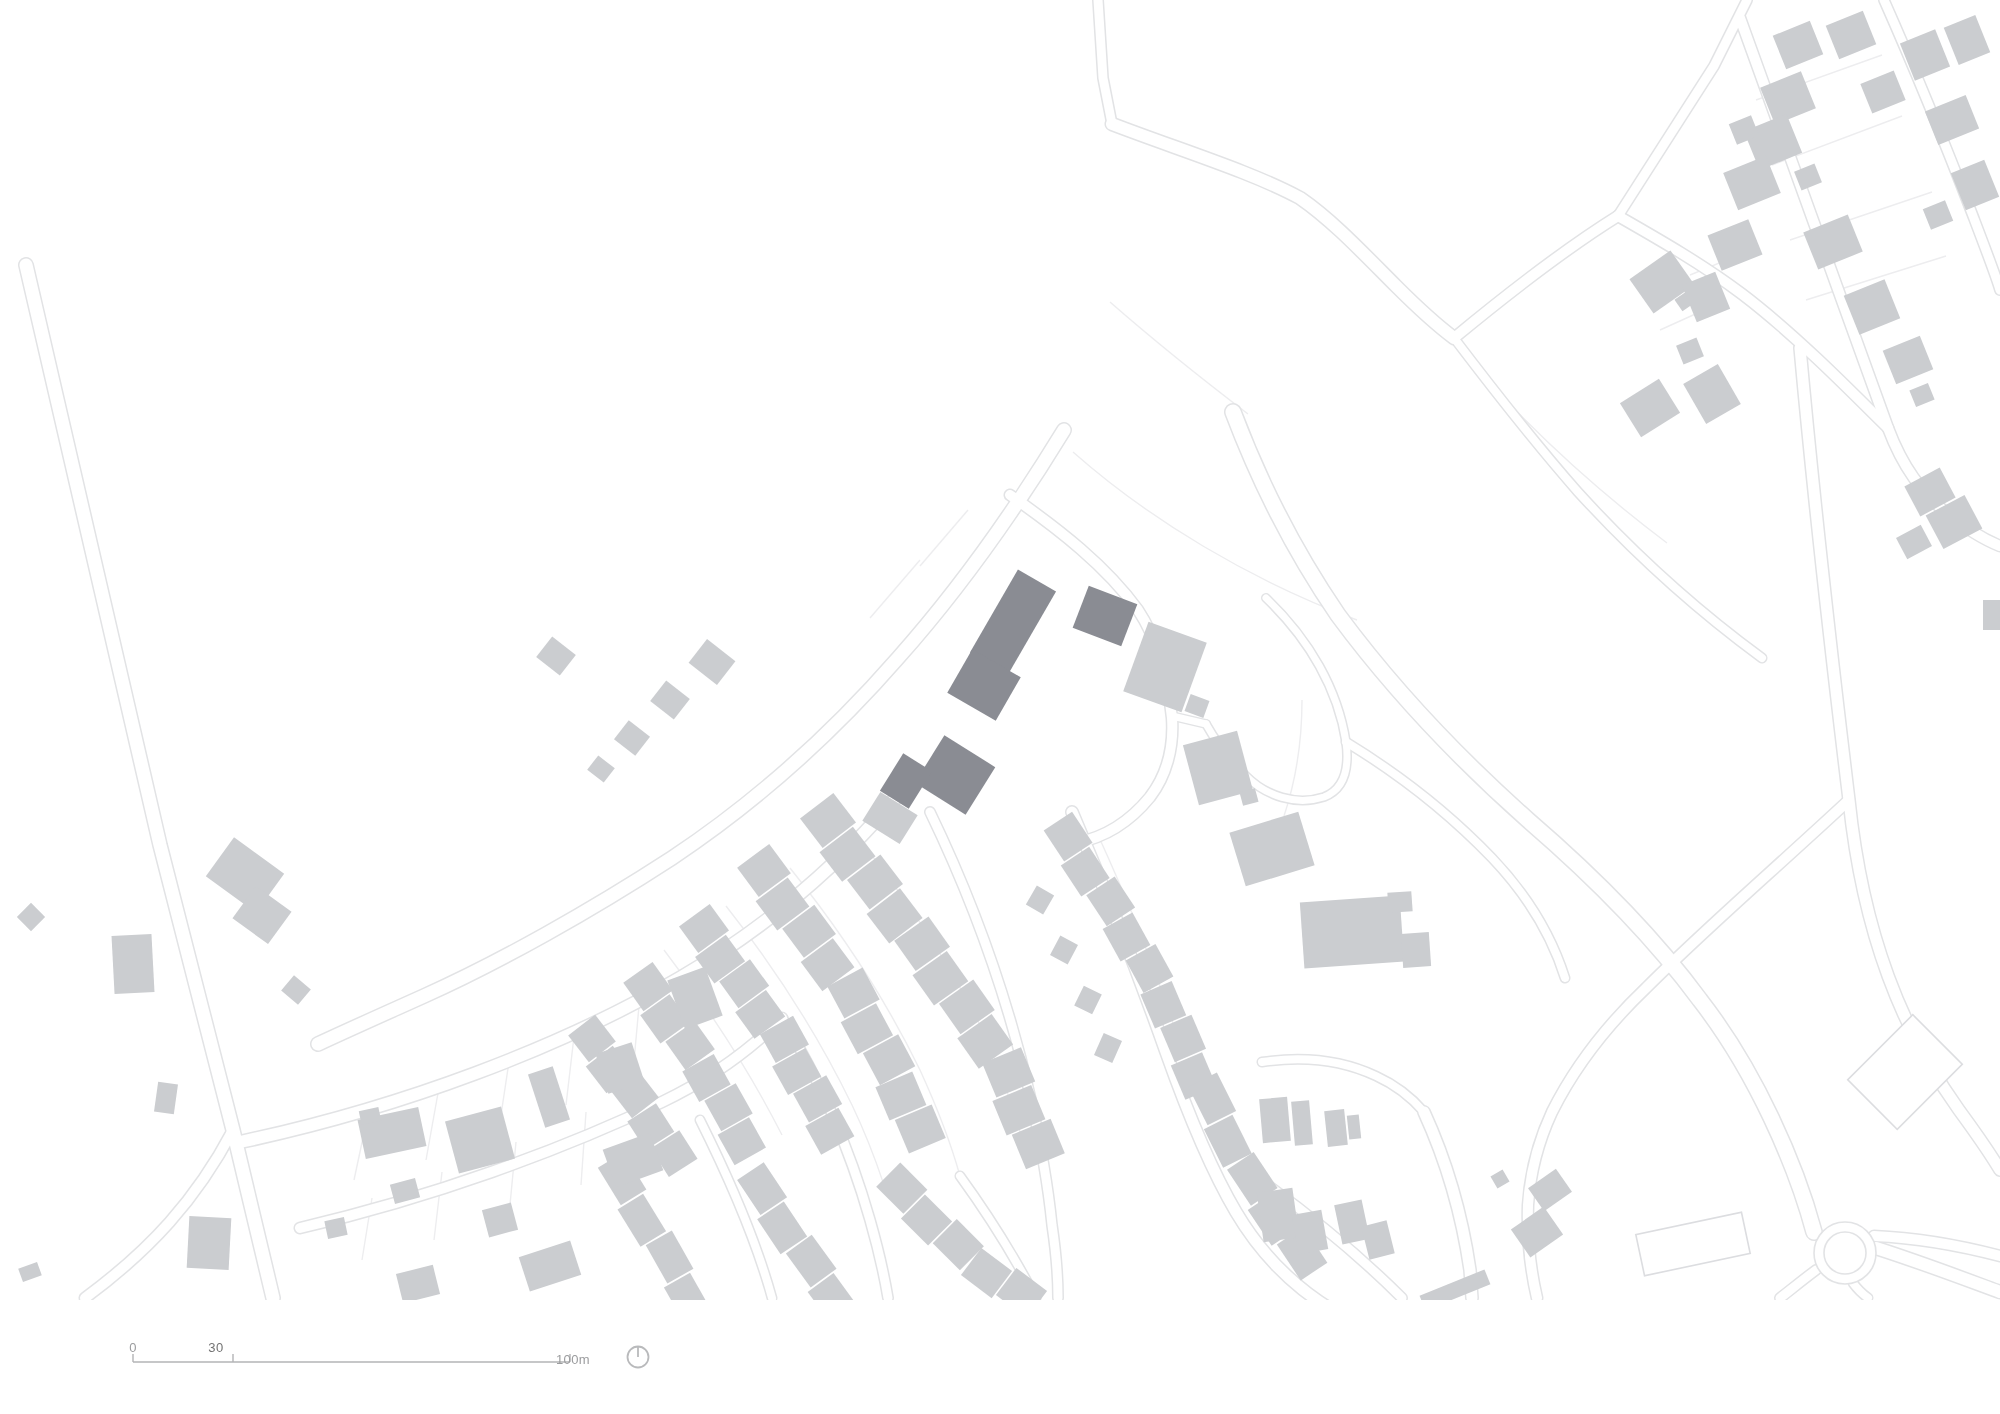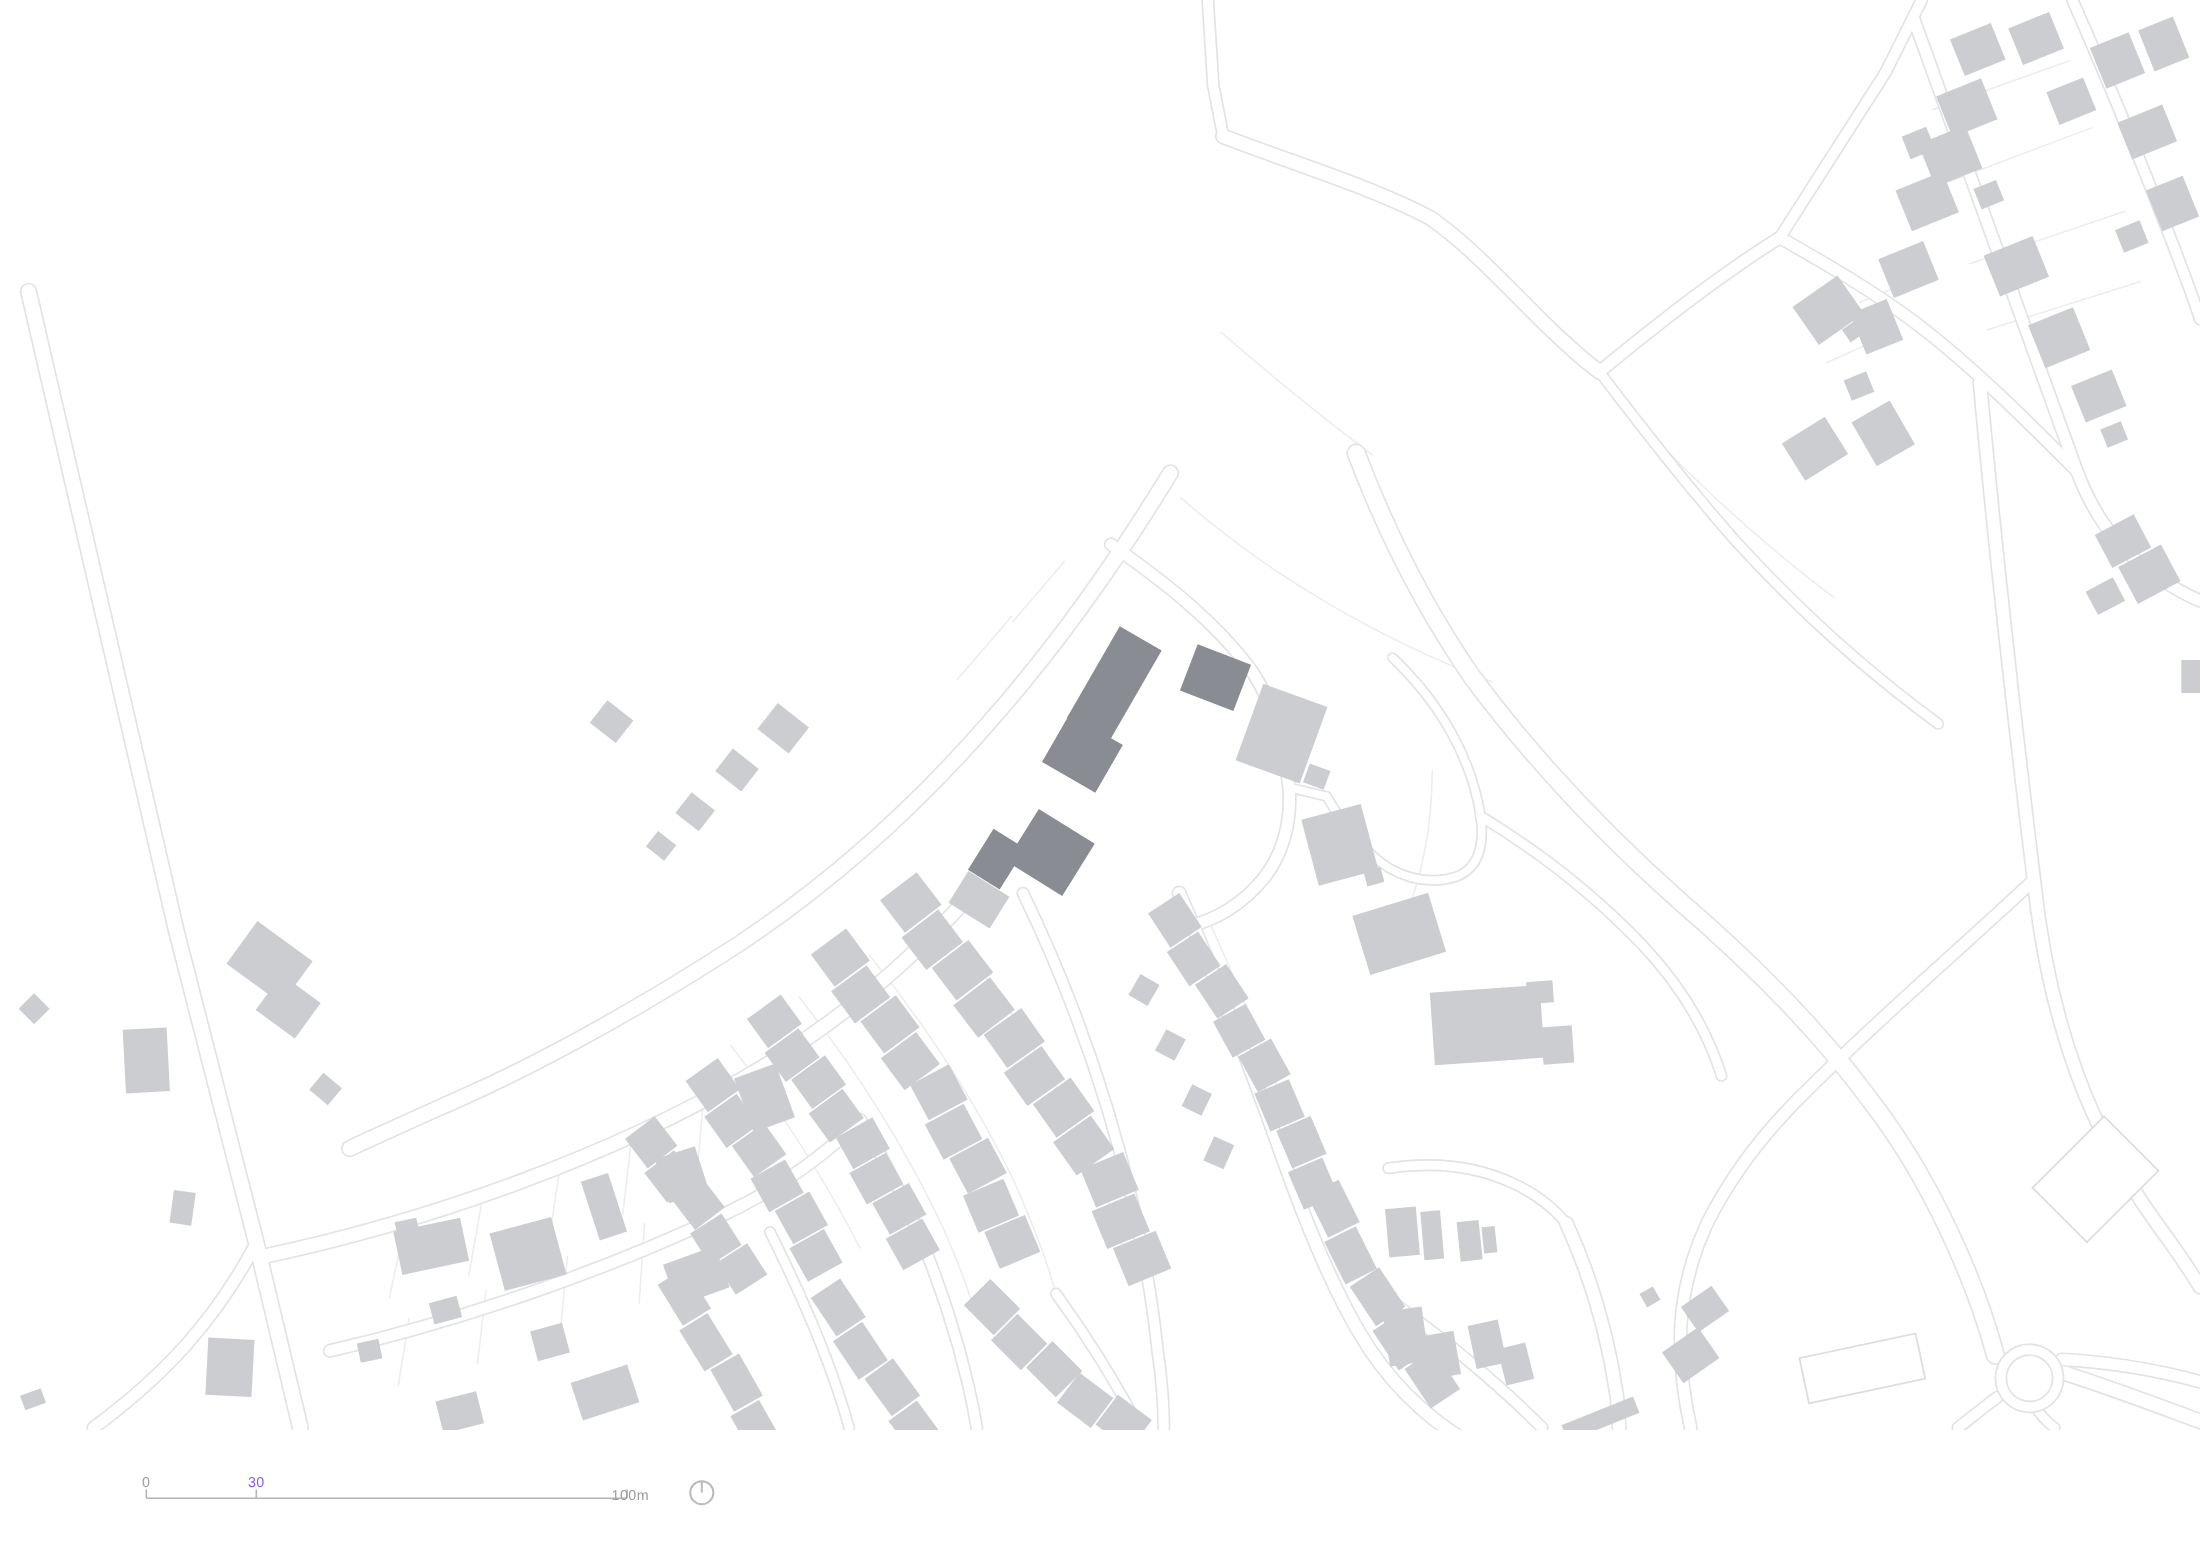--- a/index.html
+++ b/index.html
@@ -276,16 +276,16 @@
         <line x1="233" y1="1354" x2="233" y2="1362" stroke="#b3b4b6" stroke-width="1.4"></line>
         <line x1="570" y1="1354" x2="570" y2="1362" stroke="#b3b4b6" stroke-width="1.4"></line>
       </g>
       <g>
         <circle cx="638" cy="1357" r="10.5" fill="none" stroke="#b9babc" stroke-width="1.8"></circle>
         <line x1="638" y1="1346.5" x2="638" y2="1357" stroke="#b9babc" stroke-width="1.8"></line>
       </g>
     </svg>
   <div>
     <span class="scale-label" style="left: 133px; top: 1340px; color: rgb(155, 156, 158);">0</span>
-    <span class="scale-label" style="left: 233px; top: 1340px; color: #8b5cf6;">30</span>
+    <span class="scale-label" style="left: 216px; top: 1340px; color: #737373;">30</span>
     <span class="scale-label" style="left: 573px; top: 1352px; color: rgb(155, 156, 158);">100m</span>
   </div>
 </div>
 
 </body></html>

